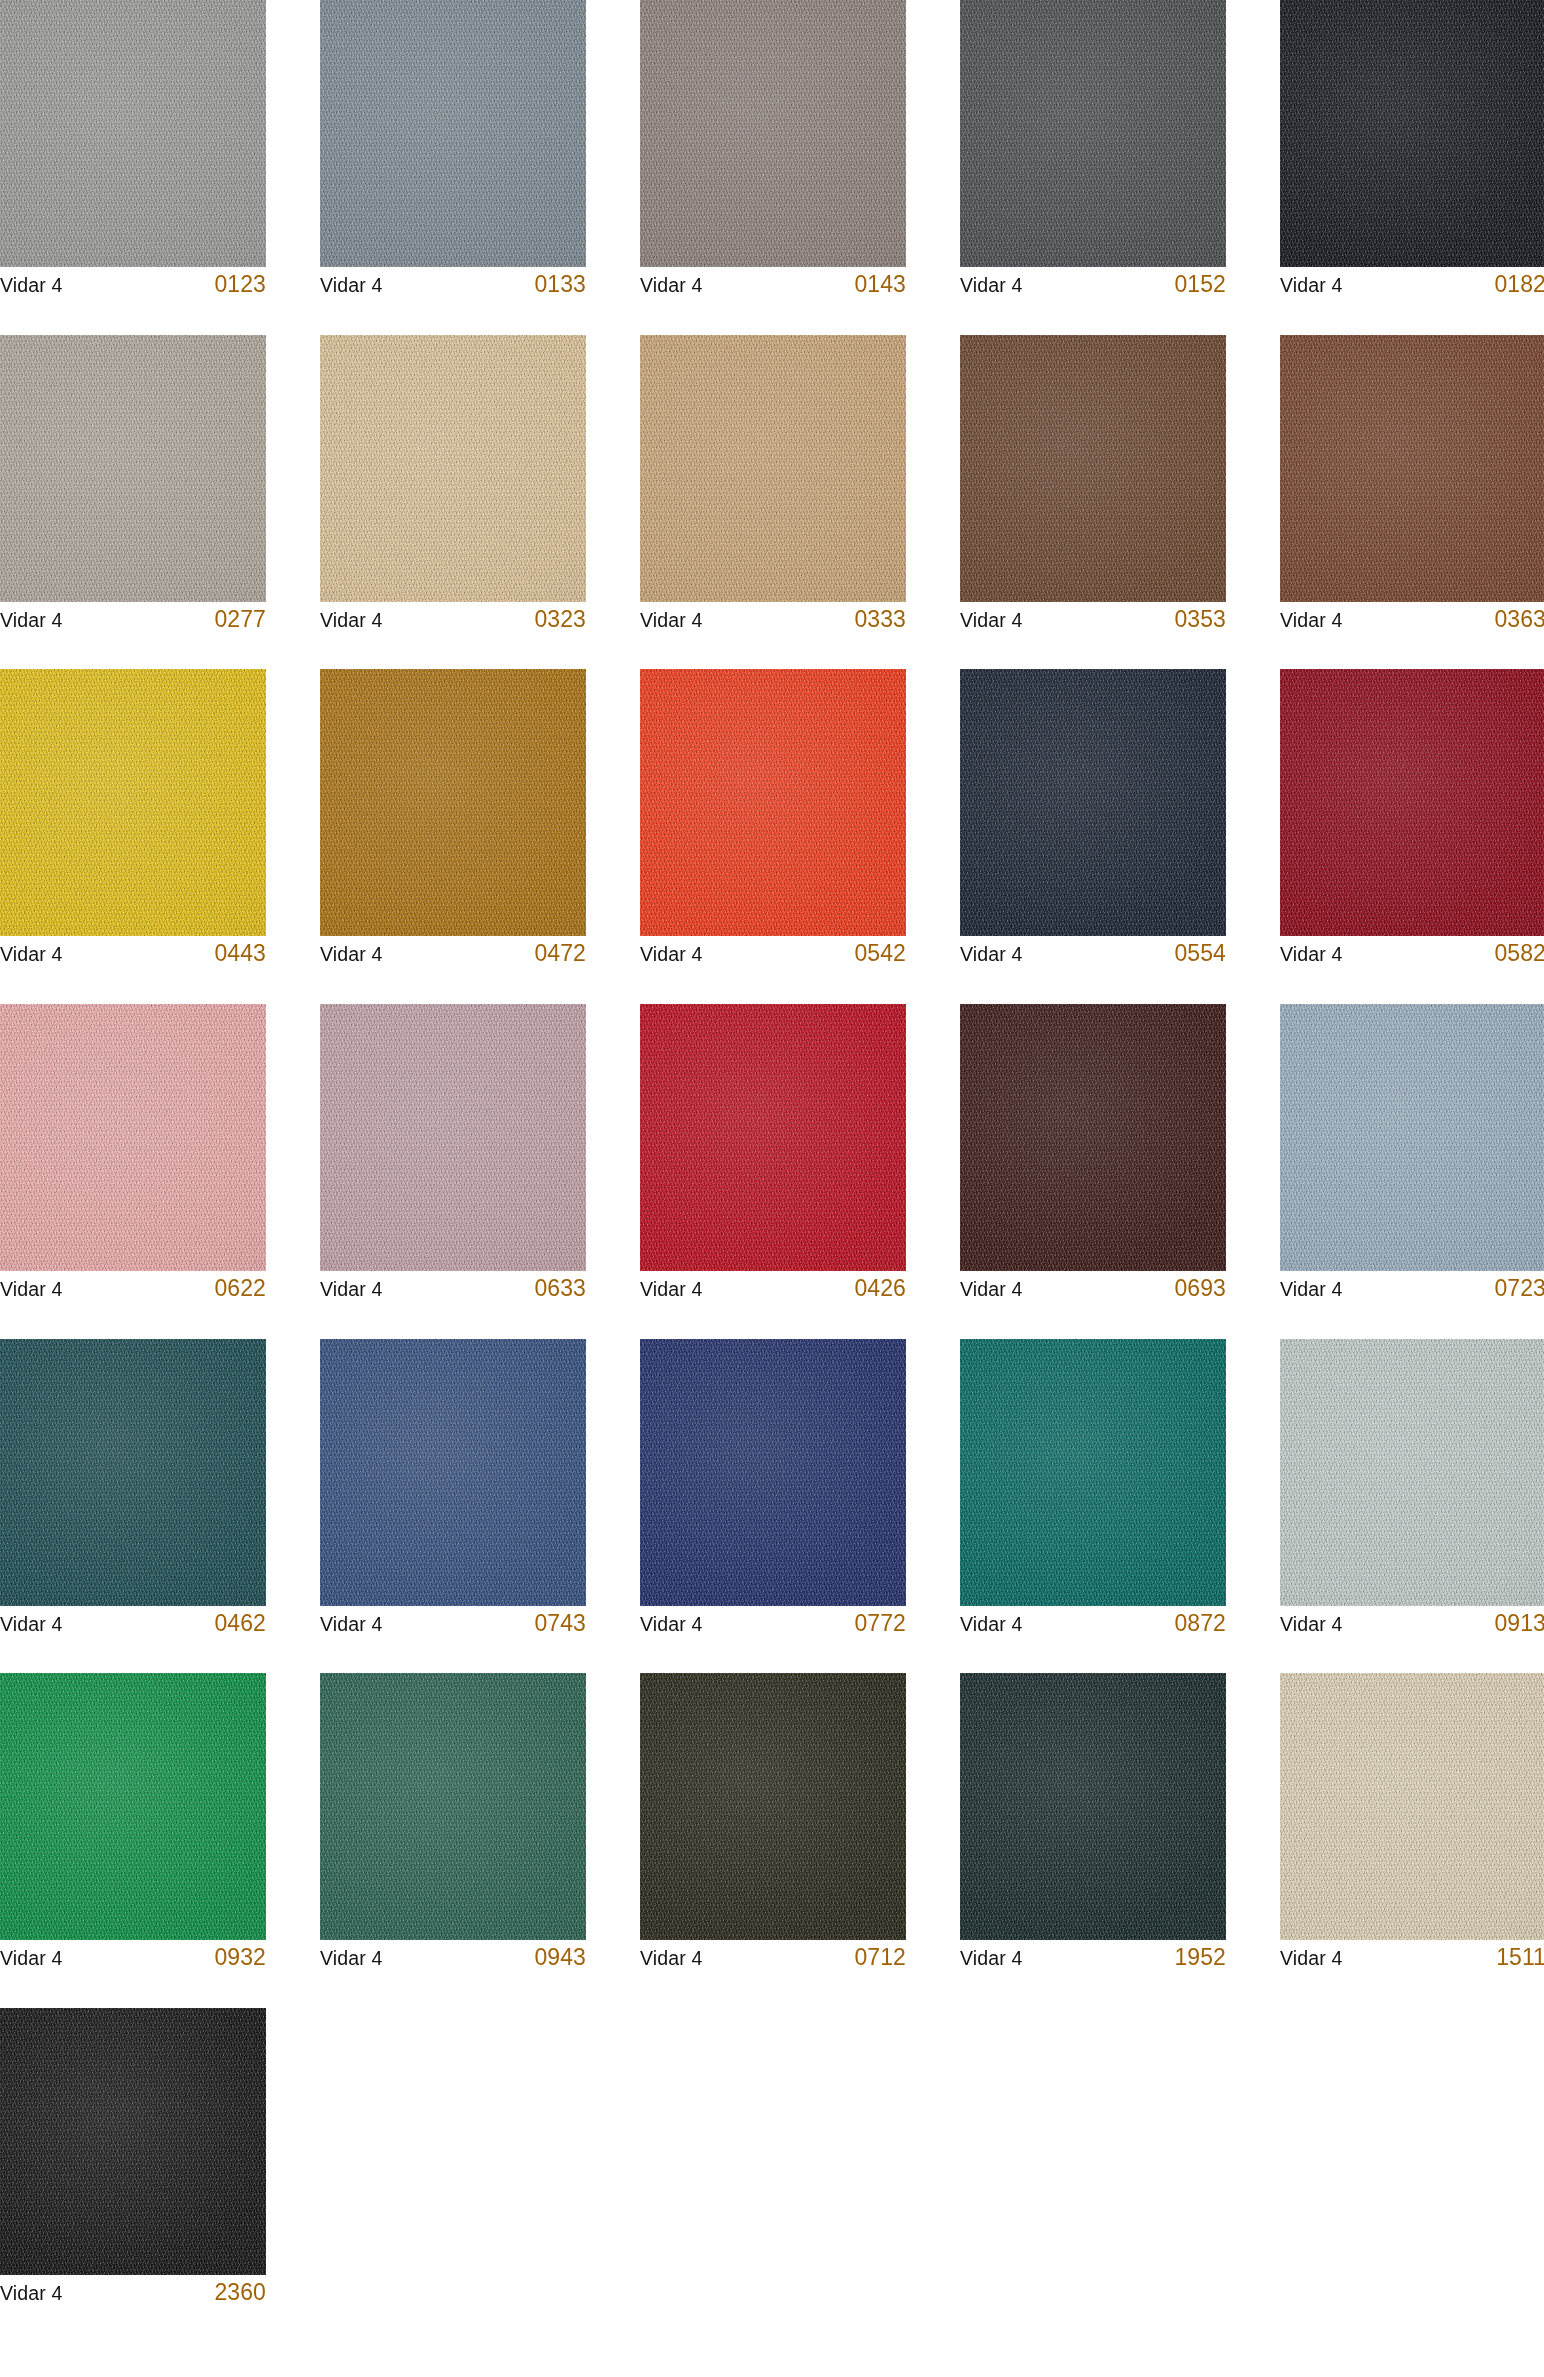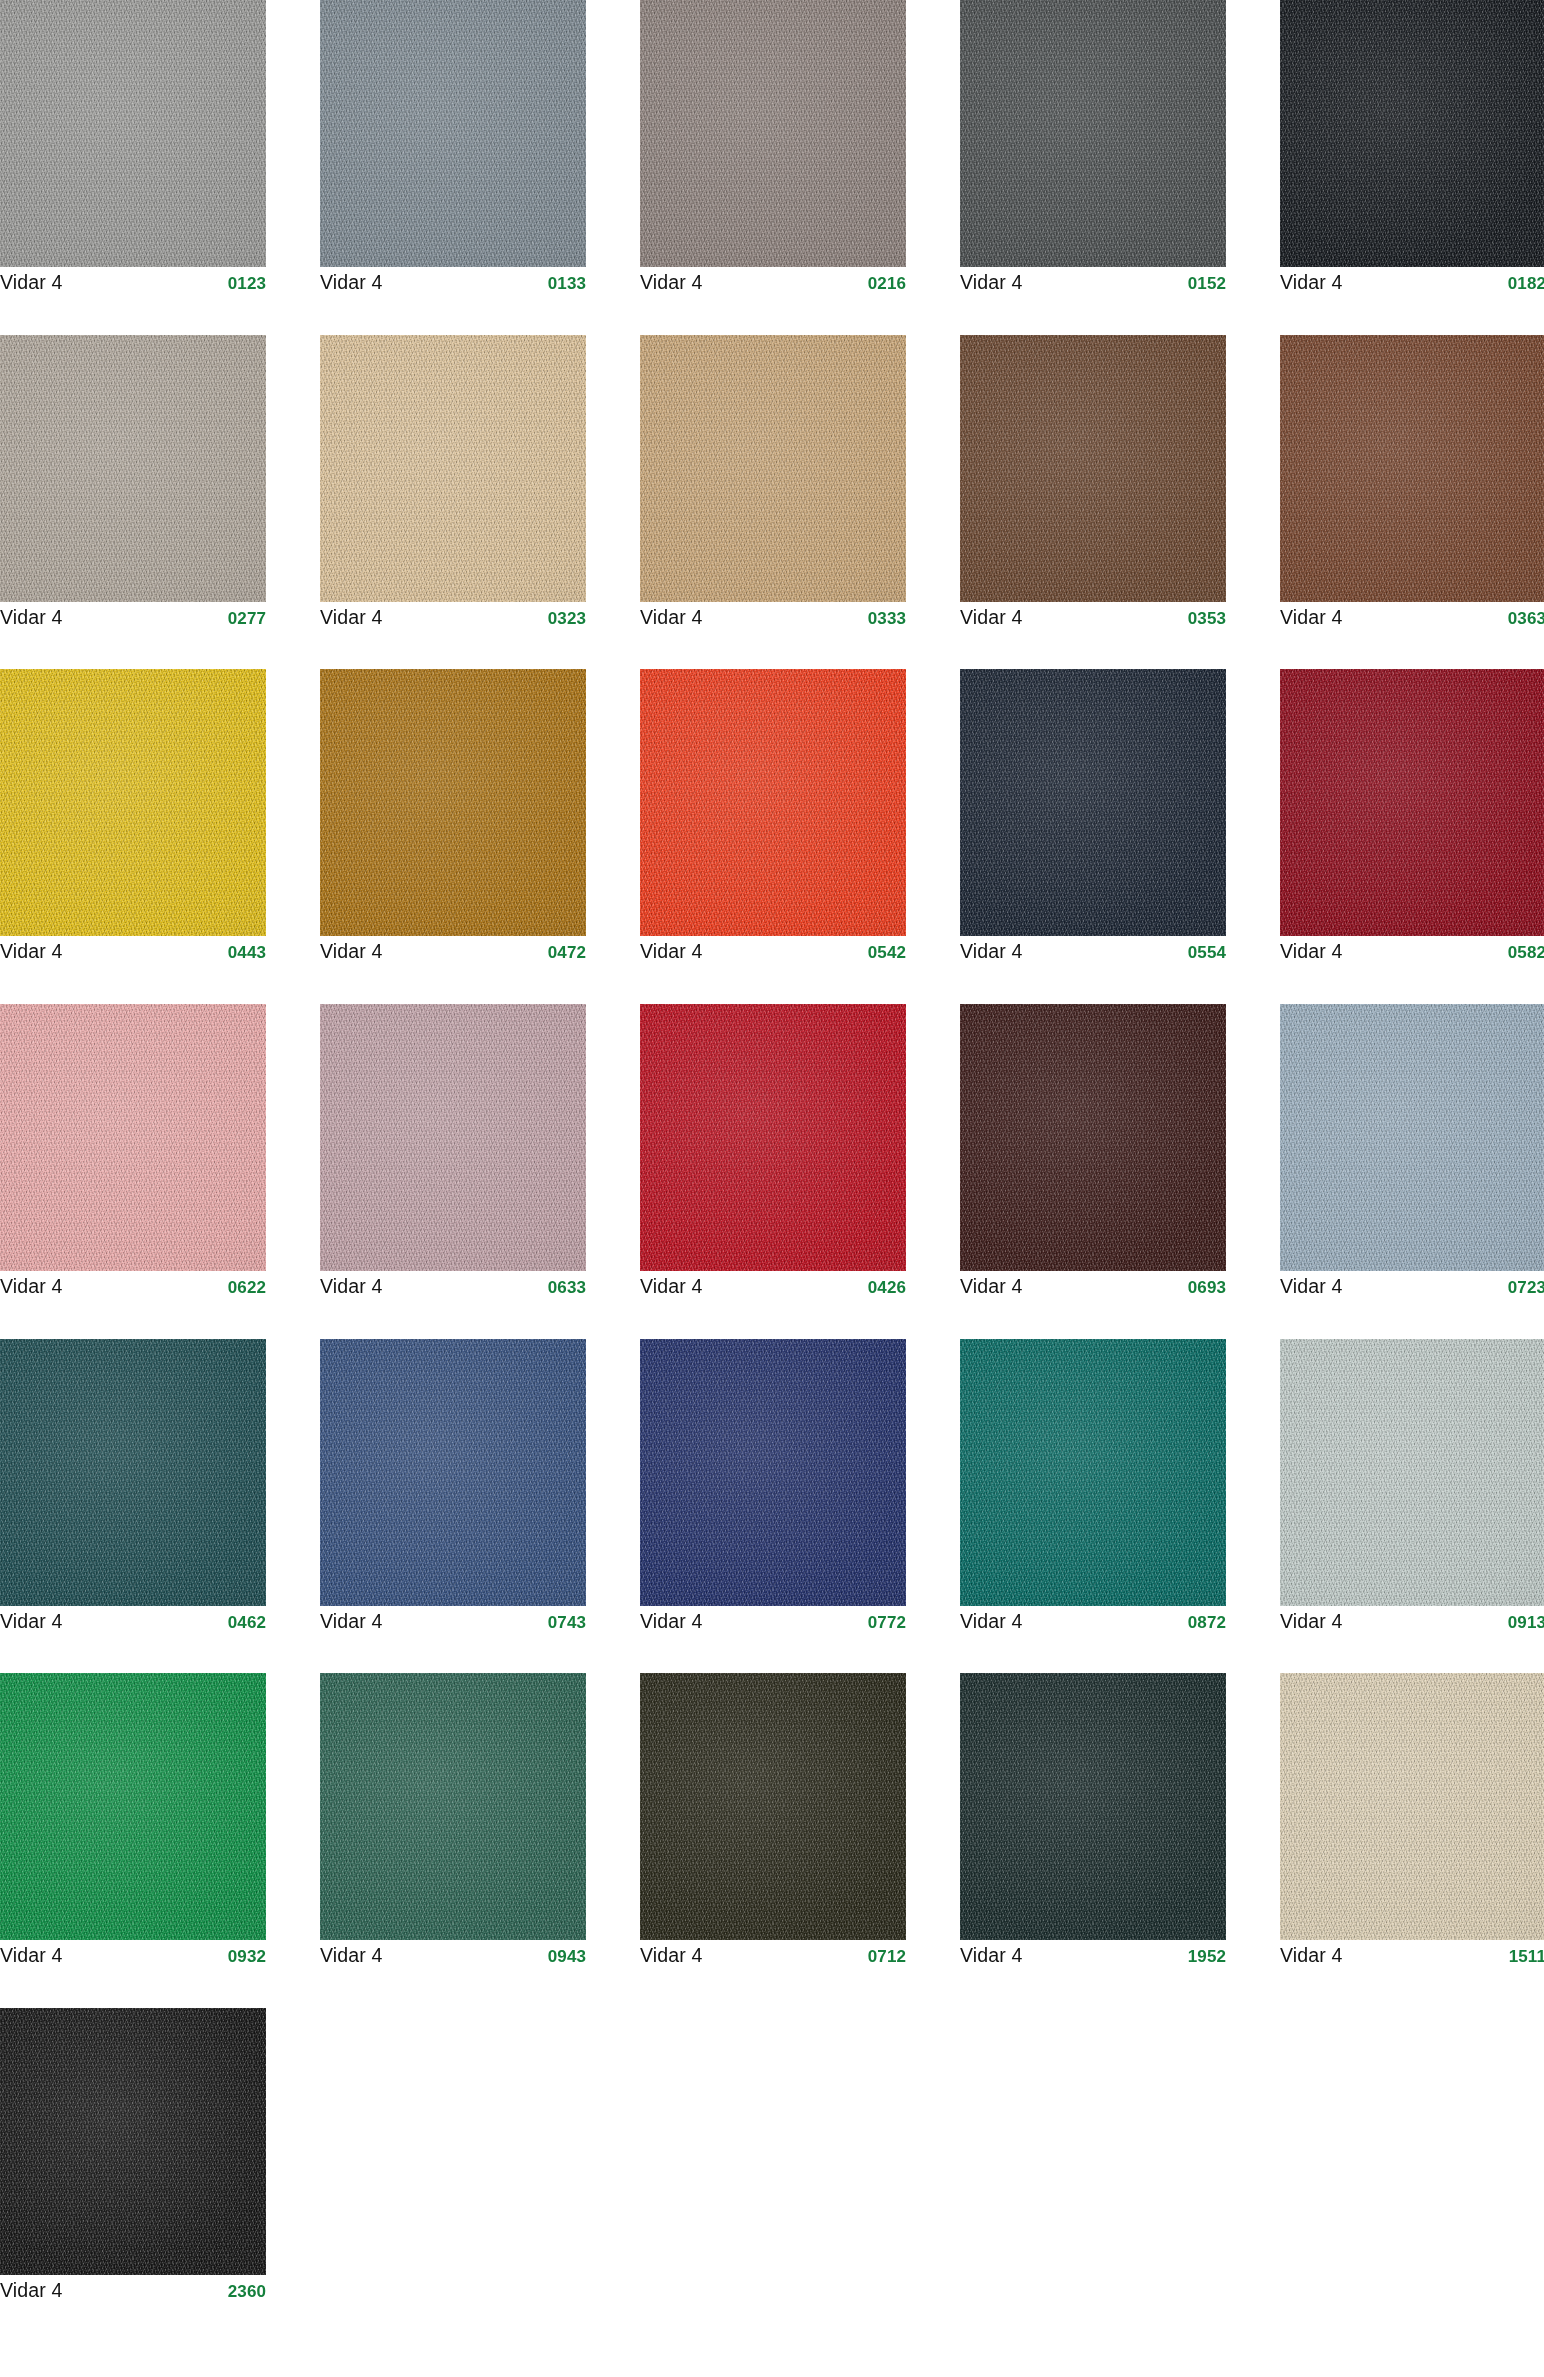--- a/index.html
+++ b/index.html
@@ -100,23 +100,23 @@
 
   .swatch-name {
     font-size: 19.6px;
     font-weight: 400;
     color: #141414;
     letter-spacing: 0.1px;
     white-space: nowrap;
   }
 
   .swatch-code {
-    font-size: 17px;
-    font-weight: 700;
-    color: #15803d;
+    font-size: 23px;
+    font-weight: 400;
+    color: #a16207;
     letter-spacing: 0.1px;
     white-space: nowrap;
   }
 </style>
 </head>
 <body>
 
 <div id="swatch-grid">
     <div class="swatch-card" style="left: 0px; top: 0px;">
       <div class="swatch-chip" title="0123" style="background-color: rgb(155, 155, 153);"></div>
@@ -129,21 +129,21 @@
       <div class="swatch-chip" title="0133" style="background-color: rgb(126, 138, 147);"></div>
       <div class="swatch-label">
         <span class="swatch-name">Vidar 4</span>
         <span class="swatch-code">0133</span>
       </div>
     </div>
     <div class="swatch-card" style="left: 640px; top: 0px;">
       <div class="swatch-chip" title="0143" style="background-color: rgb(142, 130, 125);"></div>
       <div class="swatch-label">
         <span class="swatch-name">Vidar 4</span>
-        <span class="swatch-code">0216</span>
+        <span class="swatch-code">0143</span>
       </div>
     </div>
     <div class="swatch-card" style="left: 960px; top: 0px;">
       <div class="swatch-chip" title="0152" style="background-color: rgb(75, 79, 80);"></div>
       <div class="swatch-label">
         <span class="swatch-name">Vidar 4</span>
         <span class="swatch-code">0152</span>
       </div>
     </div>
     <div class="swatch-card" style="left: 1280px; top: 0px;">

